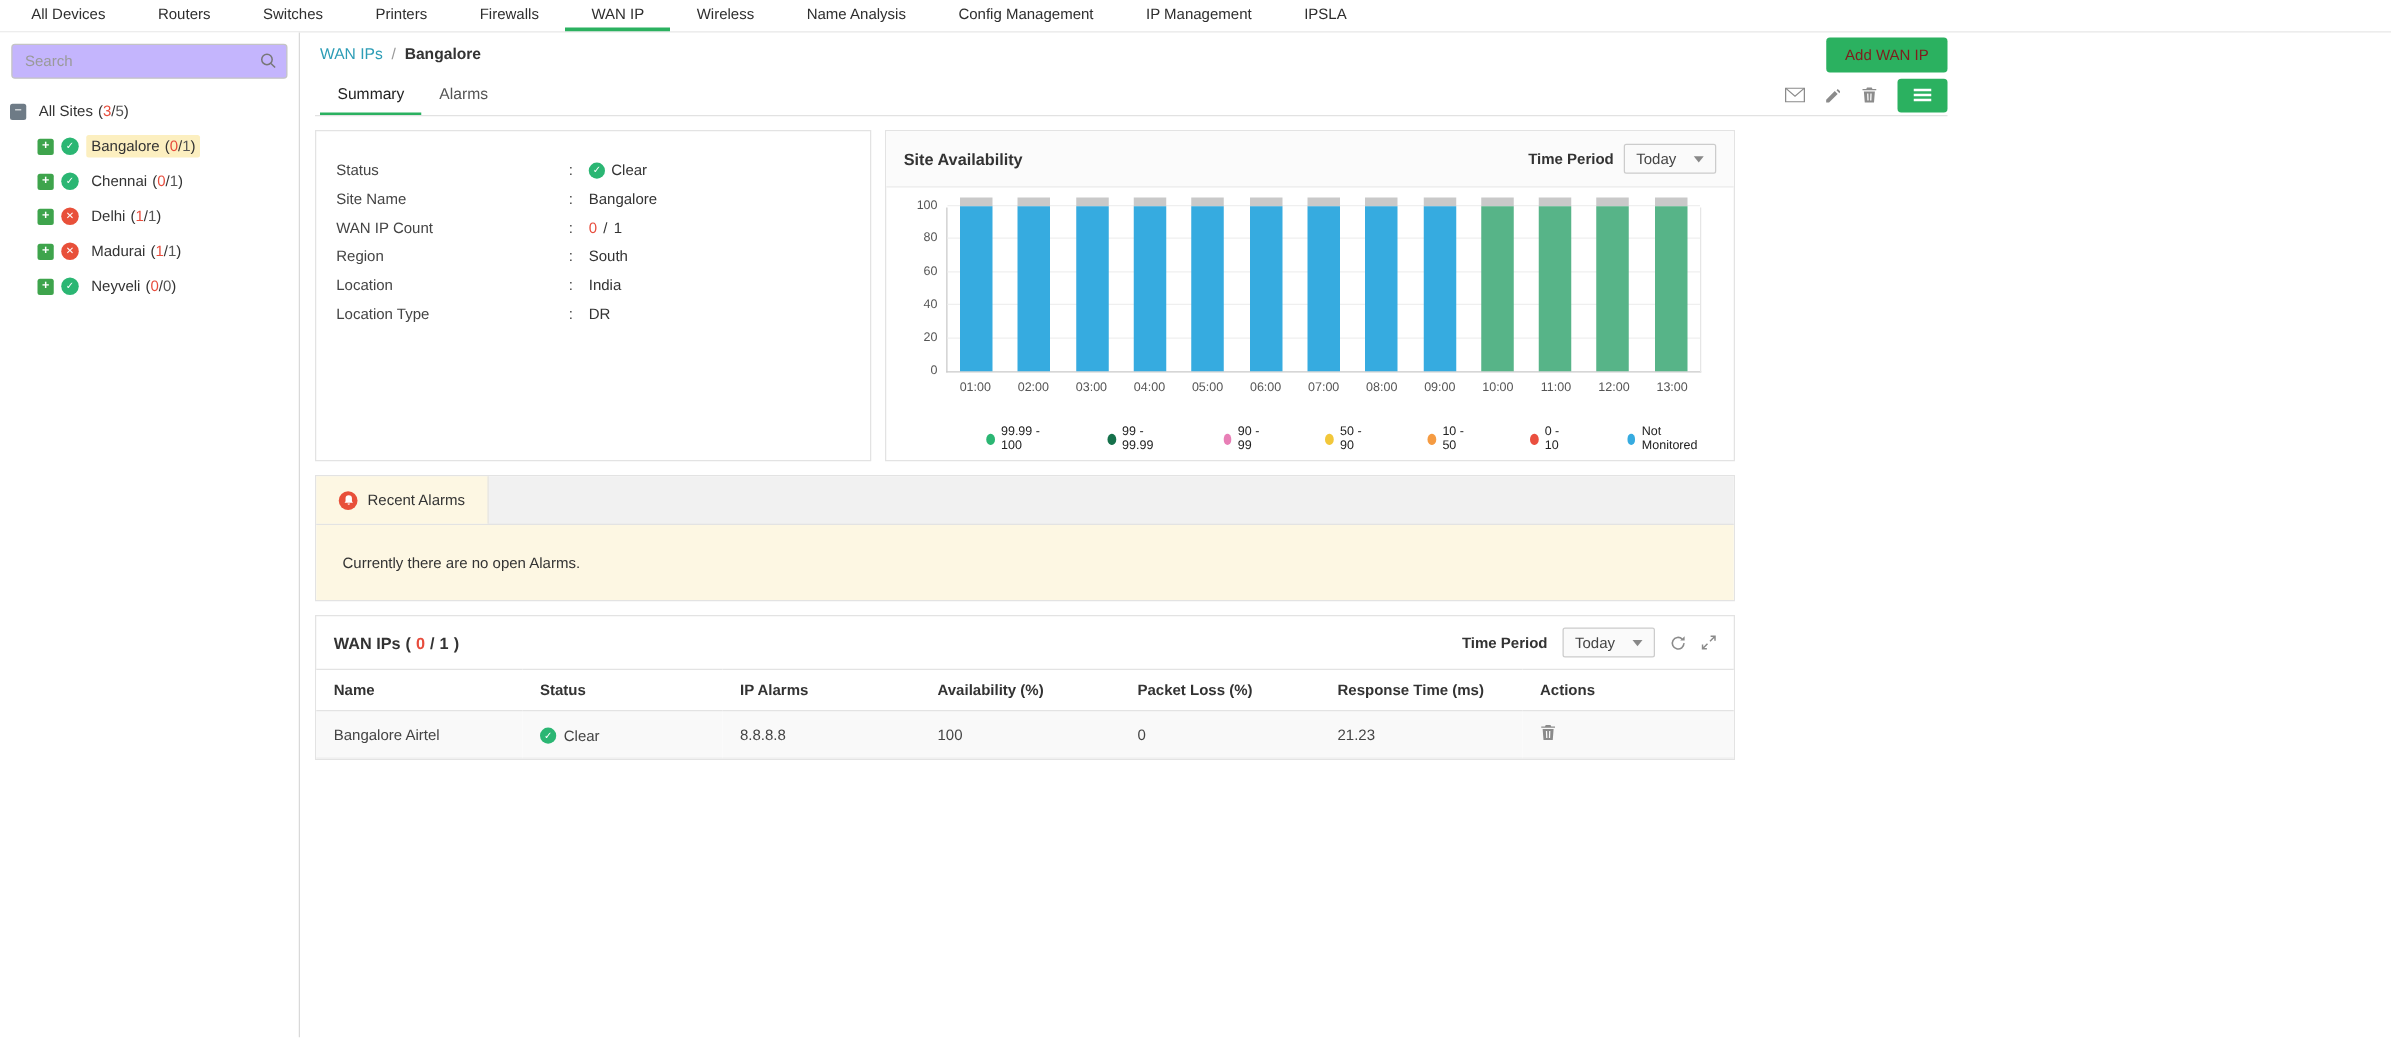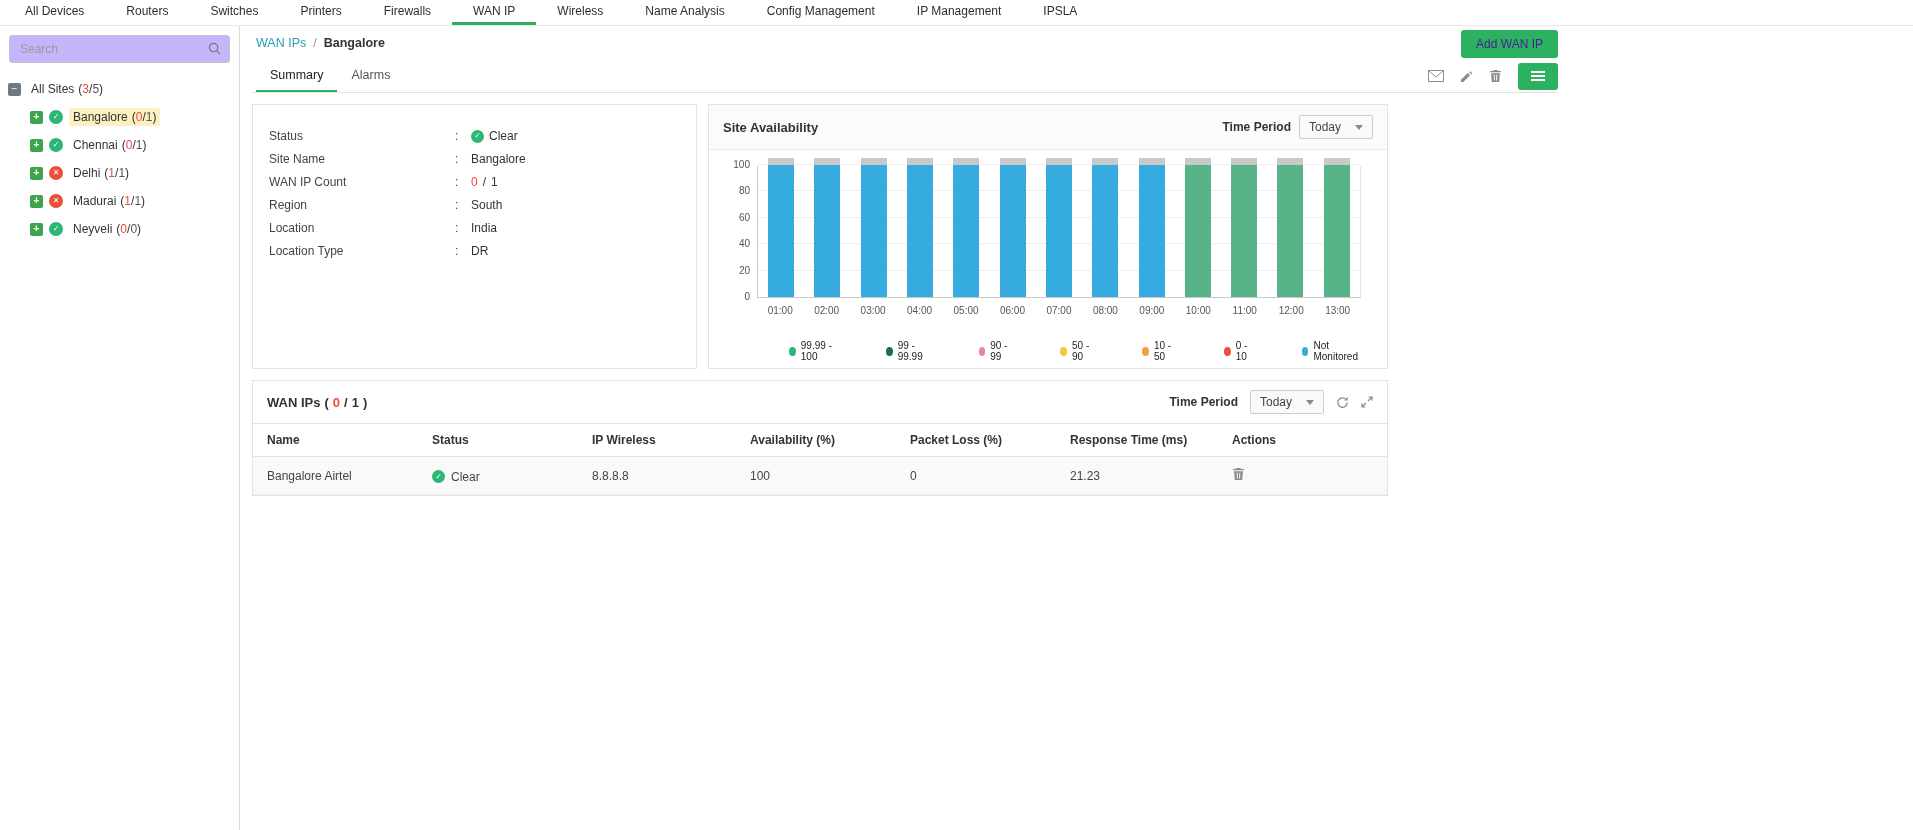--- a/index.html
+++ b/index.html
@@ -32,21 +32,21 @@
   .count-num { color: #e74c3c; }
   .count-total { color: #555; }
   
   .main { flex: 1; display: flex; flex-direction: column; padding-left: 12px; min-width: 0; }
   .header-zone { width: 1306px; }
   .breadcrumb-bar { height: 34px; display: flex; align-items: center; position: relative; }
   .breadcrumb { display: flex; align-items: center; gap: 7px; padding-left: 4px; font-size: 12.5px; }
   .crumb-link { color: #2d9db6; cursor: pointer; }
   .crumb-sep { color: #999; }
   .crumb-current { color: #333; font-weight: bold; }
-  .add-btn { position: absolute; right: 0; top: 4px; background: #2bb160; color: #4c1d95; border: none; border-radius: 3px; font: inherit; font-size: 12px; padding: 7px 15px; cursor: pointer; }
+  .add-btn { position: absolute; right: 0; top: 4px; background: #2bb160; color: #7f1d1d; border: none; border-radius: 3px; font: inherit; font-size: 12px; padding: 7px 15px; cursor: pointer; }
   .tab-bar { height: 33px; display: flex; align-items: stretch; border-bottom: 1px solid #e2e2e2; }
   .tabs { display: flex; padding-left: 4px; }
   .tab { padding: 0 14px; display: flex; align-items: center; font-size: 12.5px; color: #555; cursor: pointer; border-bottom: 2px solid transparent; }
   .tab.active { color: #222; border-bottom-color: #2bb160; }
   .tab-actions { margin-left: auto; display: flex; align-items: center; gap: 16px; }
   .icon-btn { cursor: pointer; display: inline-flex; align-items: center; }
   .menu-btn { width: 40px; height: 27px; background: #2bb160; border-radius: 3px; display: inline-flex; align-items: center; justify-content: center; cursor: pointer; }
   .hamburger { width: 14px; height: 2px; background: #fff; box-shadow: 0 -4px 0 #fff, 0 4px 0 #fff; }
   
   .content { padding-top: 11px; }
@@ -394,20 +394,33 @@
                 </span>
                 <span class="legend-item">
                   <span class="legend-dot" style="background: rgb(54, 171, 224);"></span>
                   <span>Not Monitored</span>
                 </span>
               </div>
           </div>
         </section>
       </div>
 
+      <section class="alarms-section">
+        <div class="alarms-tabbar">
+          <div class="alarms-tab">
+            <span class="alarm-circle">
+              <svg width="8" height="9" viewBox="0 0 10 11">
+                  <path fill="#fff" d="M5 0a3.2 3.2 0 0 0-3.2 3.2V6L.8 7.6h8.4L8.2 6V3.2A3.2 3.2 0 0 0 5 0zM3.8 8.4a1.2 1.2 0 0 0 2.4 0z"></path>
+                </svg>
+            </span>
+            <span>Recent Alarms</span>
+          </div>
+        </div>
+        <div class="alarms-body">Currently there are no open Alarms.</div>
+      </section>
 
       <section class="wanips-section">
         <div class="wanips-header">
           <div class="wanips-title">
             <span>WAN IPs</span>
             <span>(</span>
             <span class="count-num">0</span>
             <span>/</span>
             <span>1</span>
             <span>)</span>
@@ -429,21 +442,21 @@
                   <path fill="none" stroke="#8b8b8b" stroke-width="1.2" d="M7.5 1H11v3.5M11 1L7 5M4.5 11H1V7.5M1 11l4-4"></path>
                 </svg>
             </span>
           </div>
         </div>
         <table class="wan-table">
           <thead>
               <tr>
                 <th>Name</th>
                 <th>Status</th>
-                <th>IP Wireless</th>
+                <th>IP Alarms</th>
                 <th>Availability (%)</th>
                 <th>Packet Loss (%)</th>
                 <th>Response Time (ms)</th>
                 <th>Actions</th>
               </tr>
             </thead>
           <tbody>
               <tr class="wan-row">
                 <td>Bangalore Airtel</td>
                 <td><span class="cell-flex">

